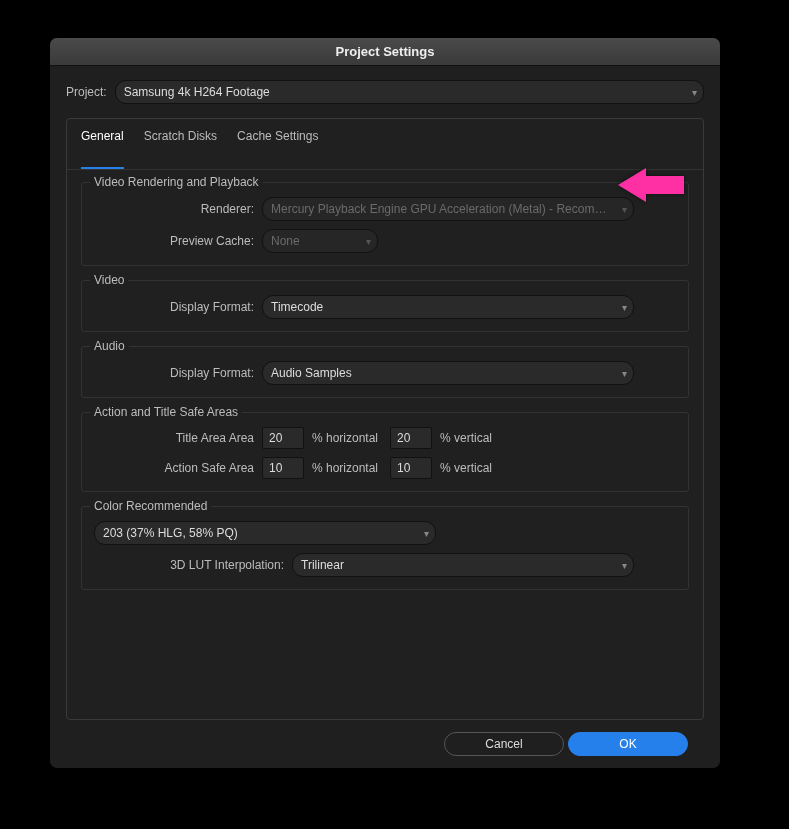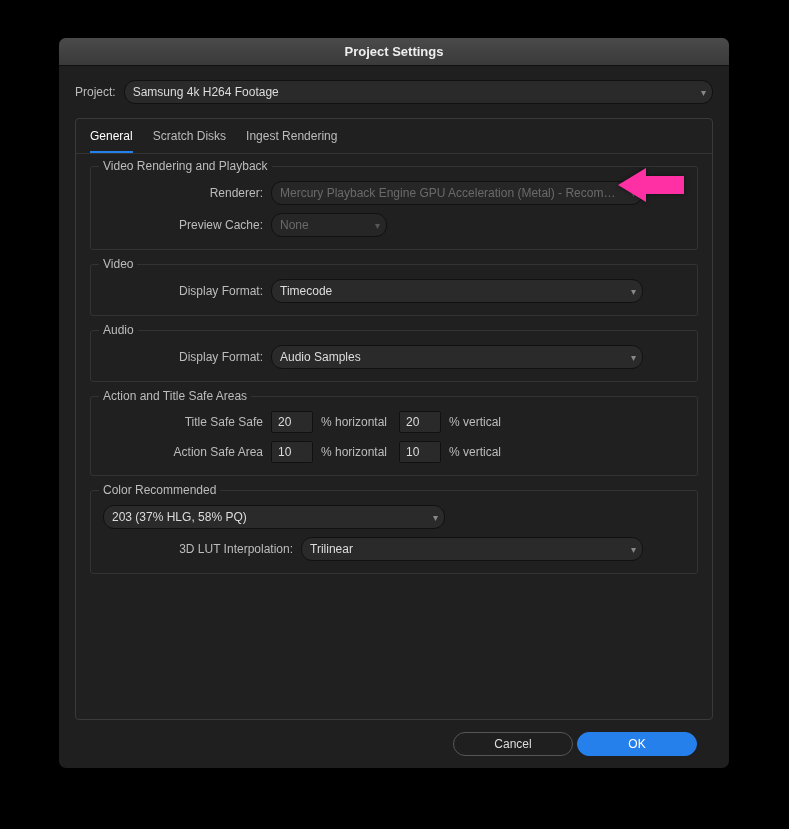--- a/index.html
+++ b/index.html
@@ -1,18 +1,18 @@
 <!DOCTYPE html>
 <html><head>
 <meta charset="utf-8">
 <style>
   * { box-sizing: border-box; margin: 0; padding: 0; font-family: -apple-system, "Segoe UI", Arial, sans-serif; }
   html, body { background: #000; width: 789px; height: 829px; }
   .window {
-    position: absolute; left: 59px; top: 38px; width: 670px; height: 730px;
+    position: absolute; left: 50px; top: 38px; width: 670px; height: 730px;
     background: #1f1f1f; border-radius: 7px; box-shadow: 0 8px 30px rgba(0,0,0,.8);
     display: flex; flex-direction: column; overflow: hidden;
   }
   .titlebar { height: 28px; background: linear-gradient(#4a4a4a,#3a3a3a); color: #eee;
     font-size: 13px; font-weight: 600; display: flex; align-items: center; justify-content: center;
     border-bottom: 1px solid #111; }
   .body { flex: 1; padding: 14px 16px 12px 16px; display: flex; flex-direction: column; color: #d8d8d8; font-size: 12px; }
   .row { display: flex; align-items: center; }
   .project-row { gap: 8px; margin-bottom: 14px; }
   .project-row label { color: #bcbcbc; }
@@ -21,21 +21,21 @@
     color: #ddd; padding: 0 24px 0 8px; position: relative; display: flex; align-items: center;
     cursor: default;
   }
   .select.disabled { color: #6a6a6a; background:#262626; }
   .select .txt { overflow: hidden; text-overflow: ellipsis; white-space: nowrap; }
   .chev { position:absolute; right:6px; top:50%; transform:translateY(-50%); color:#888; font-size:10px; }
   .select.disabled .chev { color:#555; }
   .panel { flex:1; border:1px solid #3a3a3a; border-radius:4px; background:#202020;
     padding: 0 0 10px 0; display:flex; flex-direction:column; overflow:hidden; }
   .tabs { display:flex; gap:20px; padding:10px 14px 0 14px; border-bottom:1px solid #333; }
-  .tab { color:#bcbcbc; font-size:12px; padding-bottom:8px; cursor:default; }
+  .tab { color:#bcbcbc; font-size:12px; padding-bottom:24px; cursor:default; }
   .tab.active { color:#fff; border-bottom:2px solid #2680eb; font-weight:500; }
   .content { padding: 12px 14px 0 14px; flex:1; overflow:hidden; }
   .group { border:1px solid #333; border-radius:3px; margin-bottom:14px; padding:10px 12px 12px 12px; position:relative; }
   .group .legend { position:relative; top:-18px; left:-4px; background:#202020; padding:0 4px; color:#bcbcbc; font-size:12px; display:inline-block;}
   .group .inner { margin-top:-10px; display:flex; flex-direction:column; gap:8px; }
   .formrow { display:flex; align-items:center; gap:8px; }
   .formrow .lbl { width:160px; text-align:right; color:#bcbcbc; }
   .formrow .ctl { flex:1; }
   .numbox { width:42px; height:22px; background:#2a2a2a; border:1px solid #111; color:#ddd; display:flex; align-items:center; padding:0 6px; border-radius:2px;}
   .unit { color:#bcbcbc; min-width:70px; }
@@ -60,21 +60,21 @@
       <div class="select">
         <span class="txt">Samsung 4k H264 Footage</span>
         <span class="chev">▾</span>
       </div>
     </div>
 
     <div class="panel">
       <div class="tabs">
         <div class="tab active">General</div>
         <div class="tab">Scratch Disks</div>
-        <div class="tab">Ingest Rendering</div>
+        <div class="tab">Cache Settings</div>
       </div>
 
       <div class="content">
 
         <div class="group">
           <span class="legend">Video Rendering and Playback</span>
           <div class="inner">
             <div class="formrow">
               <div class="lbl">Renderer:</div>
               <div class="ctl">
@@ -123,21 +123,21 @@
               </div>
                 </div>
             </div>
           </div>
         </div>
 
         <div class="group">
           <span class="legend">Action and Title Safe Areas</span>
           <div class="inner">
             <div class="formrow">
-              <div class="lbl">Title Safe Safe</div>
+              <div class="lbl">Title Area Area</div>
               <div class="numbox">20</div>
               <div class="unit">% horizontal</div>
               <div class="numbox">20</div>
               <div class="unit">% vertical</div>
             </div>
             <div class="formrow">
               <div class="lbl">Action Safe Area</div>
               <div class="numbox">10</div>
               <div class="unit">% horizontal</div>
               <div class="numbox">10</div>

